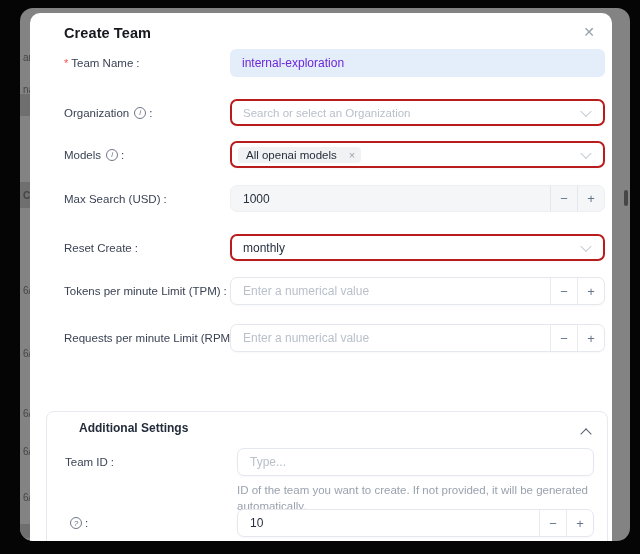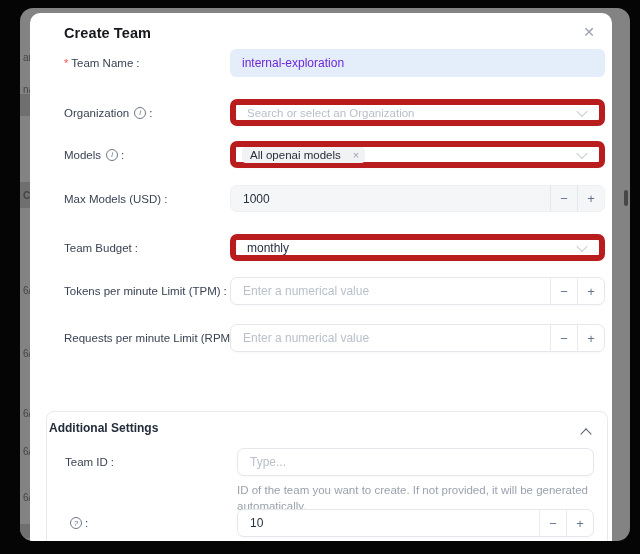--- a/index.html
+++ b/index.html
@@ -40,21 +40,21 @@
   .ctl { position:absolute; left:200px; width:375px; }
   .r1{top:36px;height:28px} .r2{top:86px;height:27px} .r3{top:128px;height:27px}
   .r4{top:172px;height:27px} .r5{top:221px;height:27px} .r6{top:264px;height:28px}
   .r7{top:311px;height:28px}
   .flabel.r1,.flabel.r2,.flabel.r3,.flabel.r4,.flabel.r5,.flabel.r6,.flabel.r7{width:160px}
 
   .text-input { border:none; outline:none; width:100%; height:100%; border-radius:6px;
                 padding:0 12px; font-size:12px; color:#6d28d9; font-family:inherit; }
   .blue-bg { background:#e4eefb; }
 
-  .select { background:#fff; border:6px solid #b91c1c; border-radius:7px;
+  .select { background:#fff; border:2px solid #b91c1c; border-radius:7px;
             box-shadow:0 1px 2px rgba(0,0,0,.03); display:flex; align-items:center;
             padding:0 28px 0 11px; cursor:pointer; }
   .select .ph { font-size:11.5px; color:#b9c0ca; }
   .select .val { font-size:12px; color:#26303e; }
   .chev { position:absolute; right:13px; top:50%; width:8px; height:8px;
           border-left:1.5px solid #c6ccd4; border-bottom:1.5px solid #c6ccd4; }
   .chev.down { transform:translateY(-70%) rotate(-45deg); }
   .chip { display:inline-flex; align-items:center; gap:12px; background:#f1f2f4;
           border-radius:4px; padding:2px 6px 2px 8px; font-size:11.5px; color:#272e3a; }
   .chip-x { color:#9aa3b0; font-size:11px; cursor:pointer; }
@@ -70,21 +70,21 @@
           justify-content:center; border-left:1px solid #e8ebef; color:#64748b;
           font-size:13px; cursor:pointer; user-select:none; }
   .step.minus { right:27px; }
   .step.plus  { right:0; border-radius:0 6px 6px 0; }
   .numctl.gray { background:#f5f6f8; border-color:#edeff2; box-shadow:none; }
   .numctl.gray .step { border-left-color:#e3e6ea; }
 
   
   .panel { position:absolute; left:16px; top:398px; width:562px; height:158px;
            border:1px solid #e6e9ed; border-radius:8px; background:#fff; }
-  .panel-head { position:absolute; left:2px; top:9px; font-size:12px; font-weight:700;
+  .panel-head { position:absolute; left:32px; top:9px; font-size:12px; font-weight:700;
                 color:#232c3a; }
   .chev.up { right:17px; top:18px; transform:rotate(135deg); border-color:#55606e; }
   .plabel { position:absolute; left:18px; display:flex; align-items:center; white-space:nowrap;
             font-size:11.5px; color:#3a4354; }
   .pl1 { top:36px; height:28px; } .pl2 { top:97px; height:28px; }
   .pctl { position:absolute; left:190px; width:357px; }
   .pr1 { top:36px; height:28px; } .pr2 { top:97px; height:28px; }
   .help { position:absolute; left:190px; top:70px; width:362px; font-size:11.5px;
           line-height:16px; color:#9aa2ae; }
 </style>
@@ -139,31 +139,31 @@
     </div>
     <div class="ctl r3 select" style="padding-left:6px">
       <span class="chip">
         <span>All openai models</span>
         <span class="chip-x">×</span>
       </span>
       <span class="chev down"></span>
     </div>
 
     <div class="flabel r4">
-      <span>Max Models (USD)</span>
+      <span>Max Search (USD)</span>
       <span class="colon">:</span>
     </div>
     <div class="ctl r4 numctl gray">
       <input value="1000" style="">
       <div class="step minus">−</div>
       <div class="step plus">+</div>
     </div>
 
     <div class="flabel r5">
-      <span>Team Budget</span>
+      <span>Reset Create</span>
       <span class="colon">:</span>
     </div>
     <div class="ctl r5 select">
       <span class="val">monthly</span>
       <span class="chev down"></span>
     </div>
 
     <div class="flabel r6">
       <span>Tokens per minute Limit (TPM)</span>
       <span class="colon">:</span>

